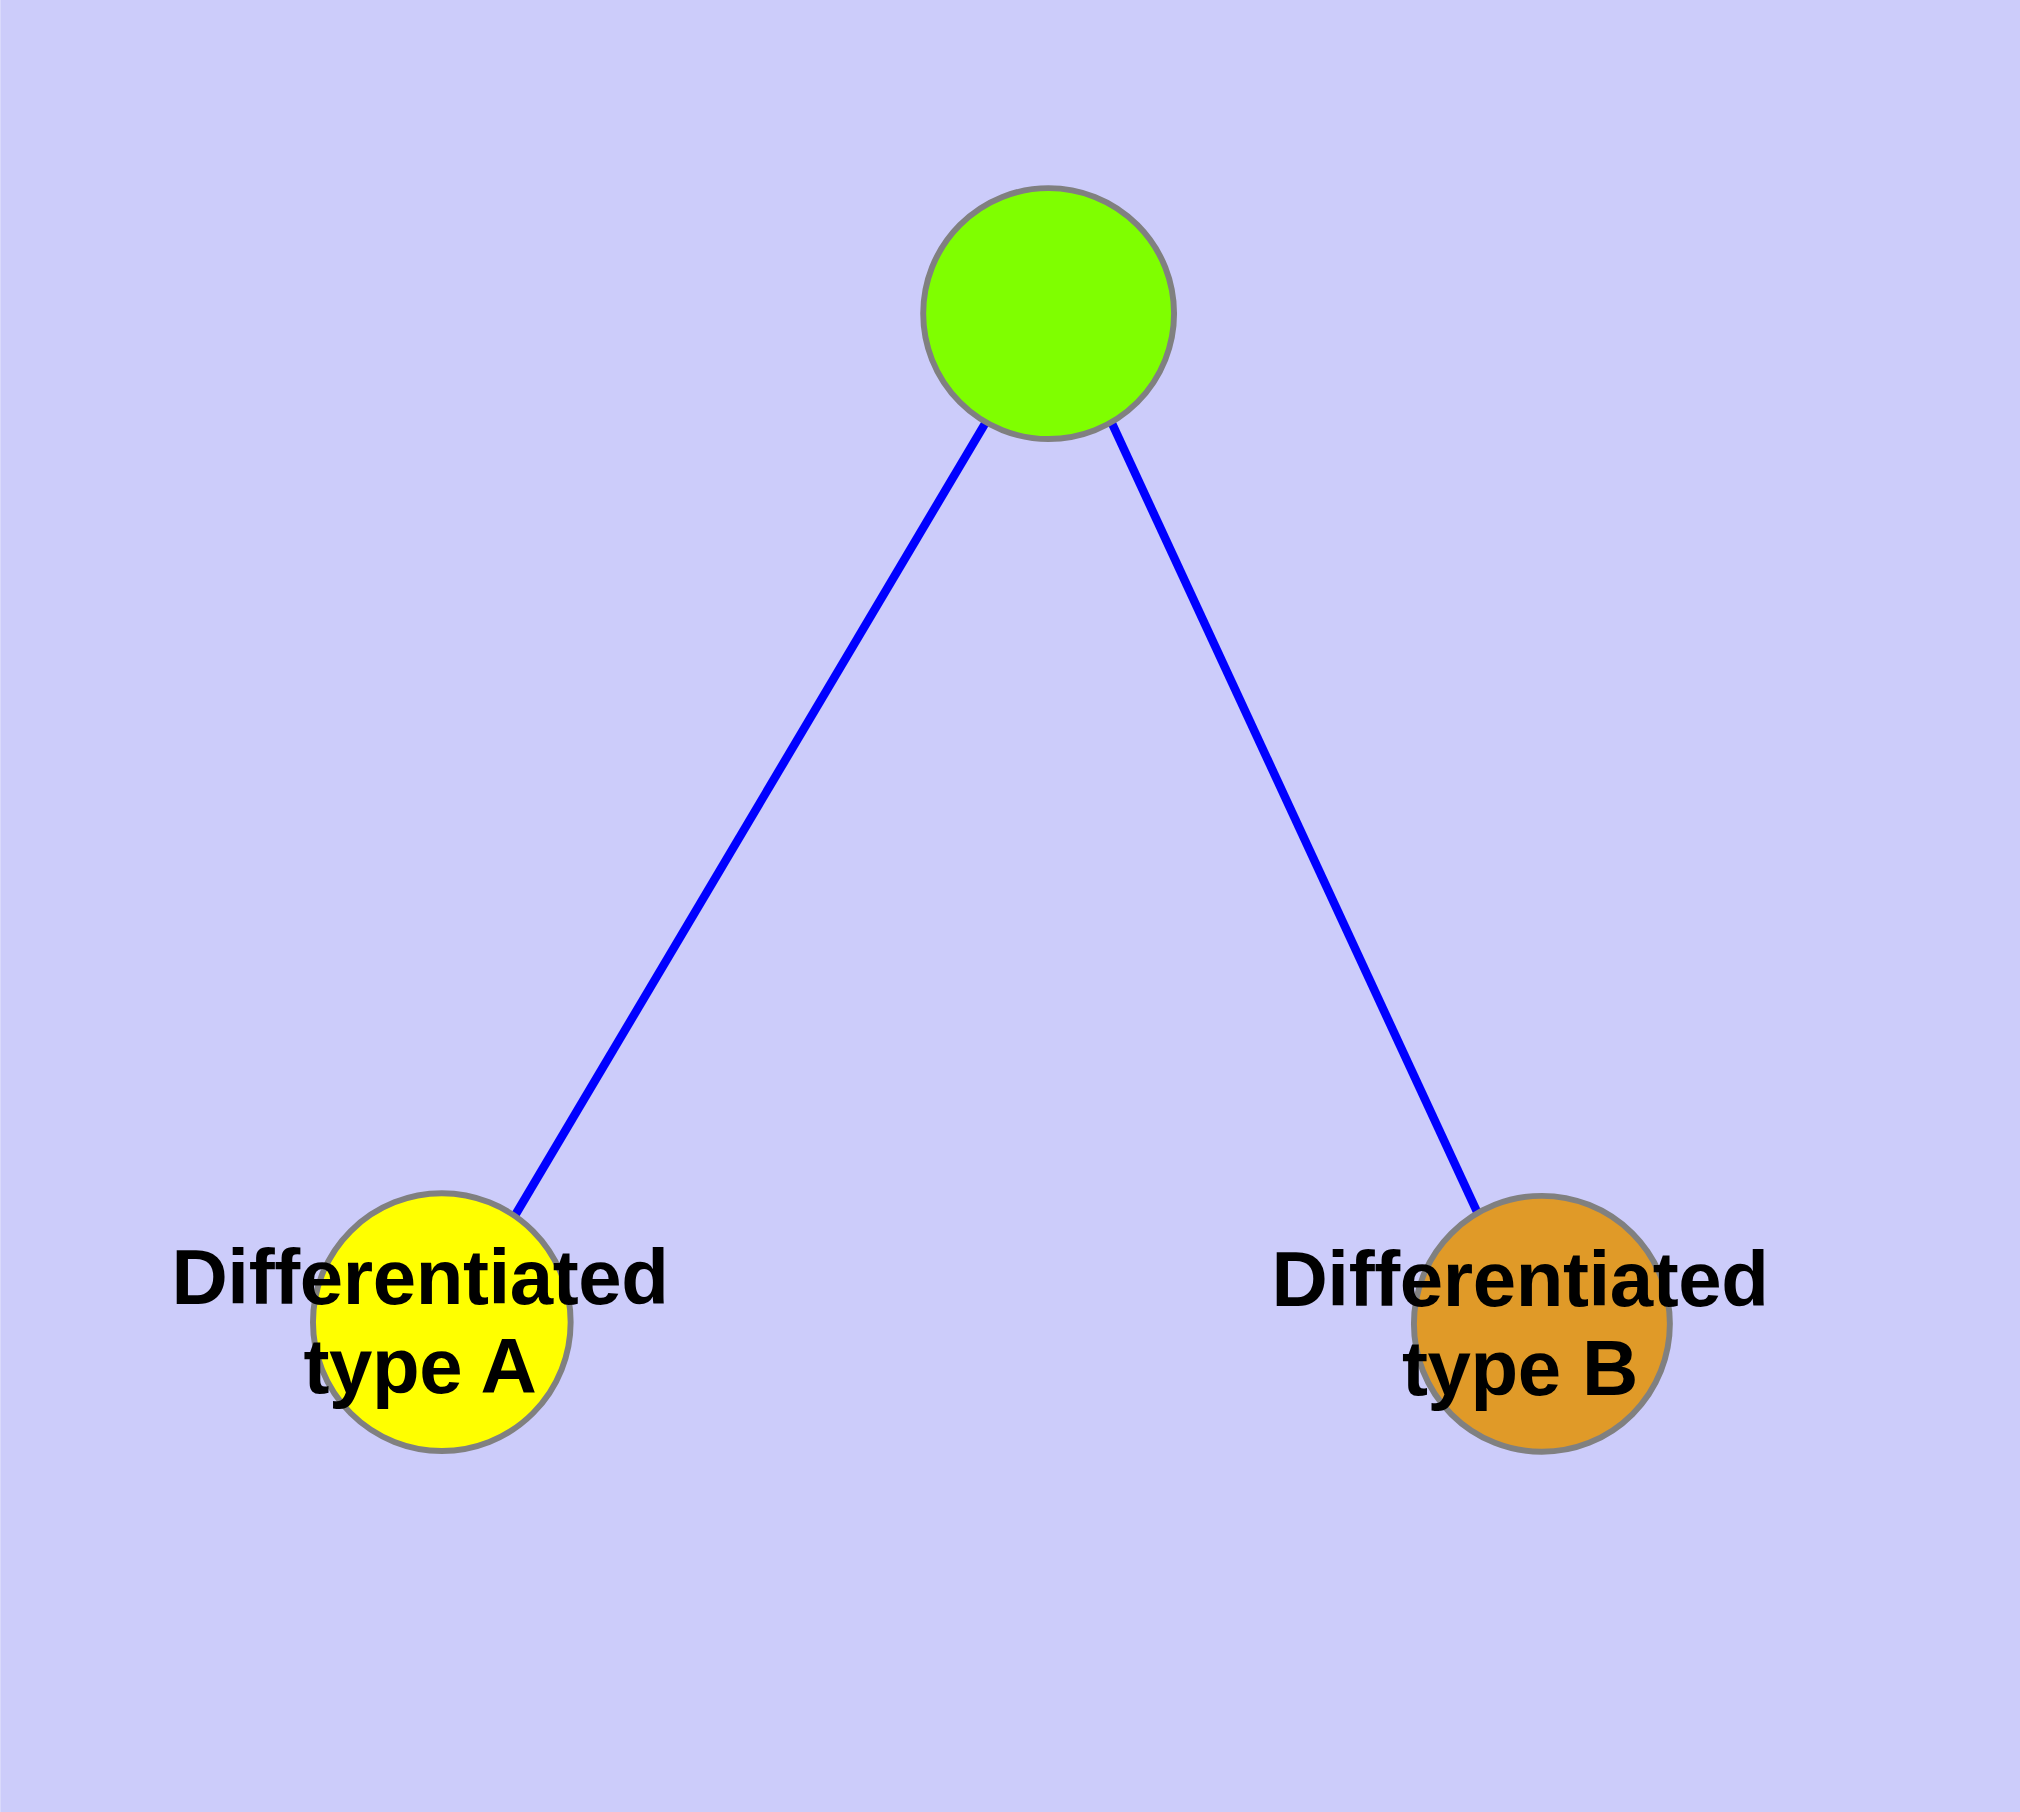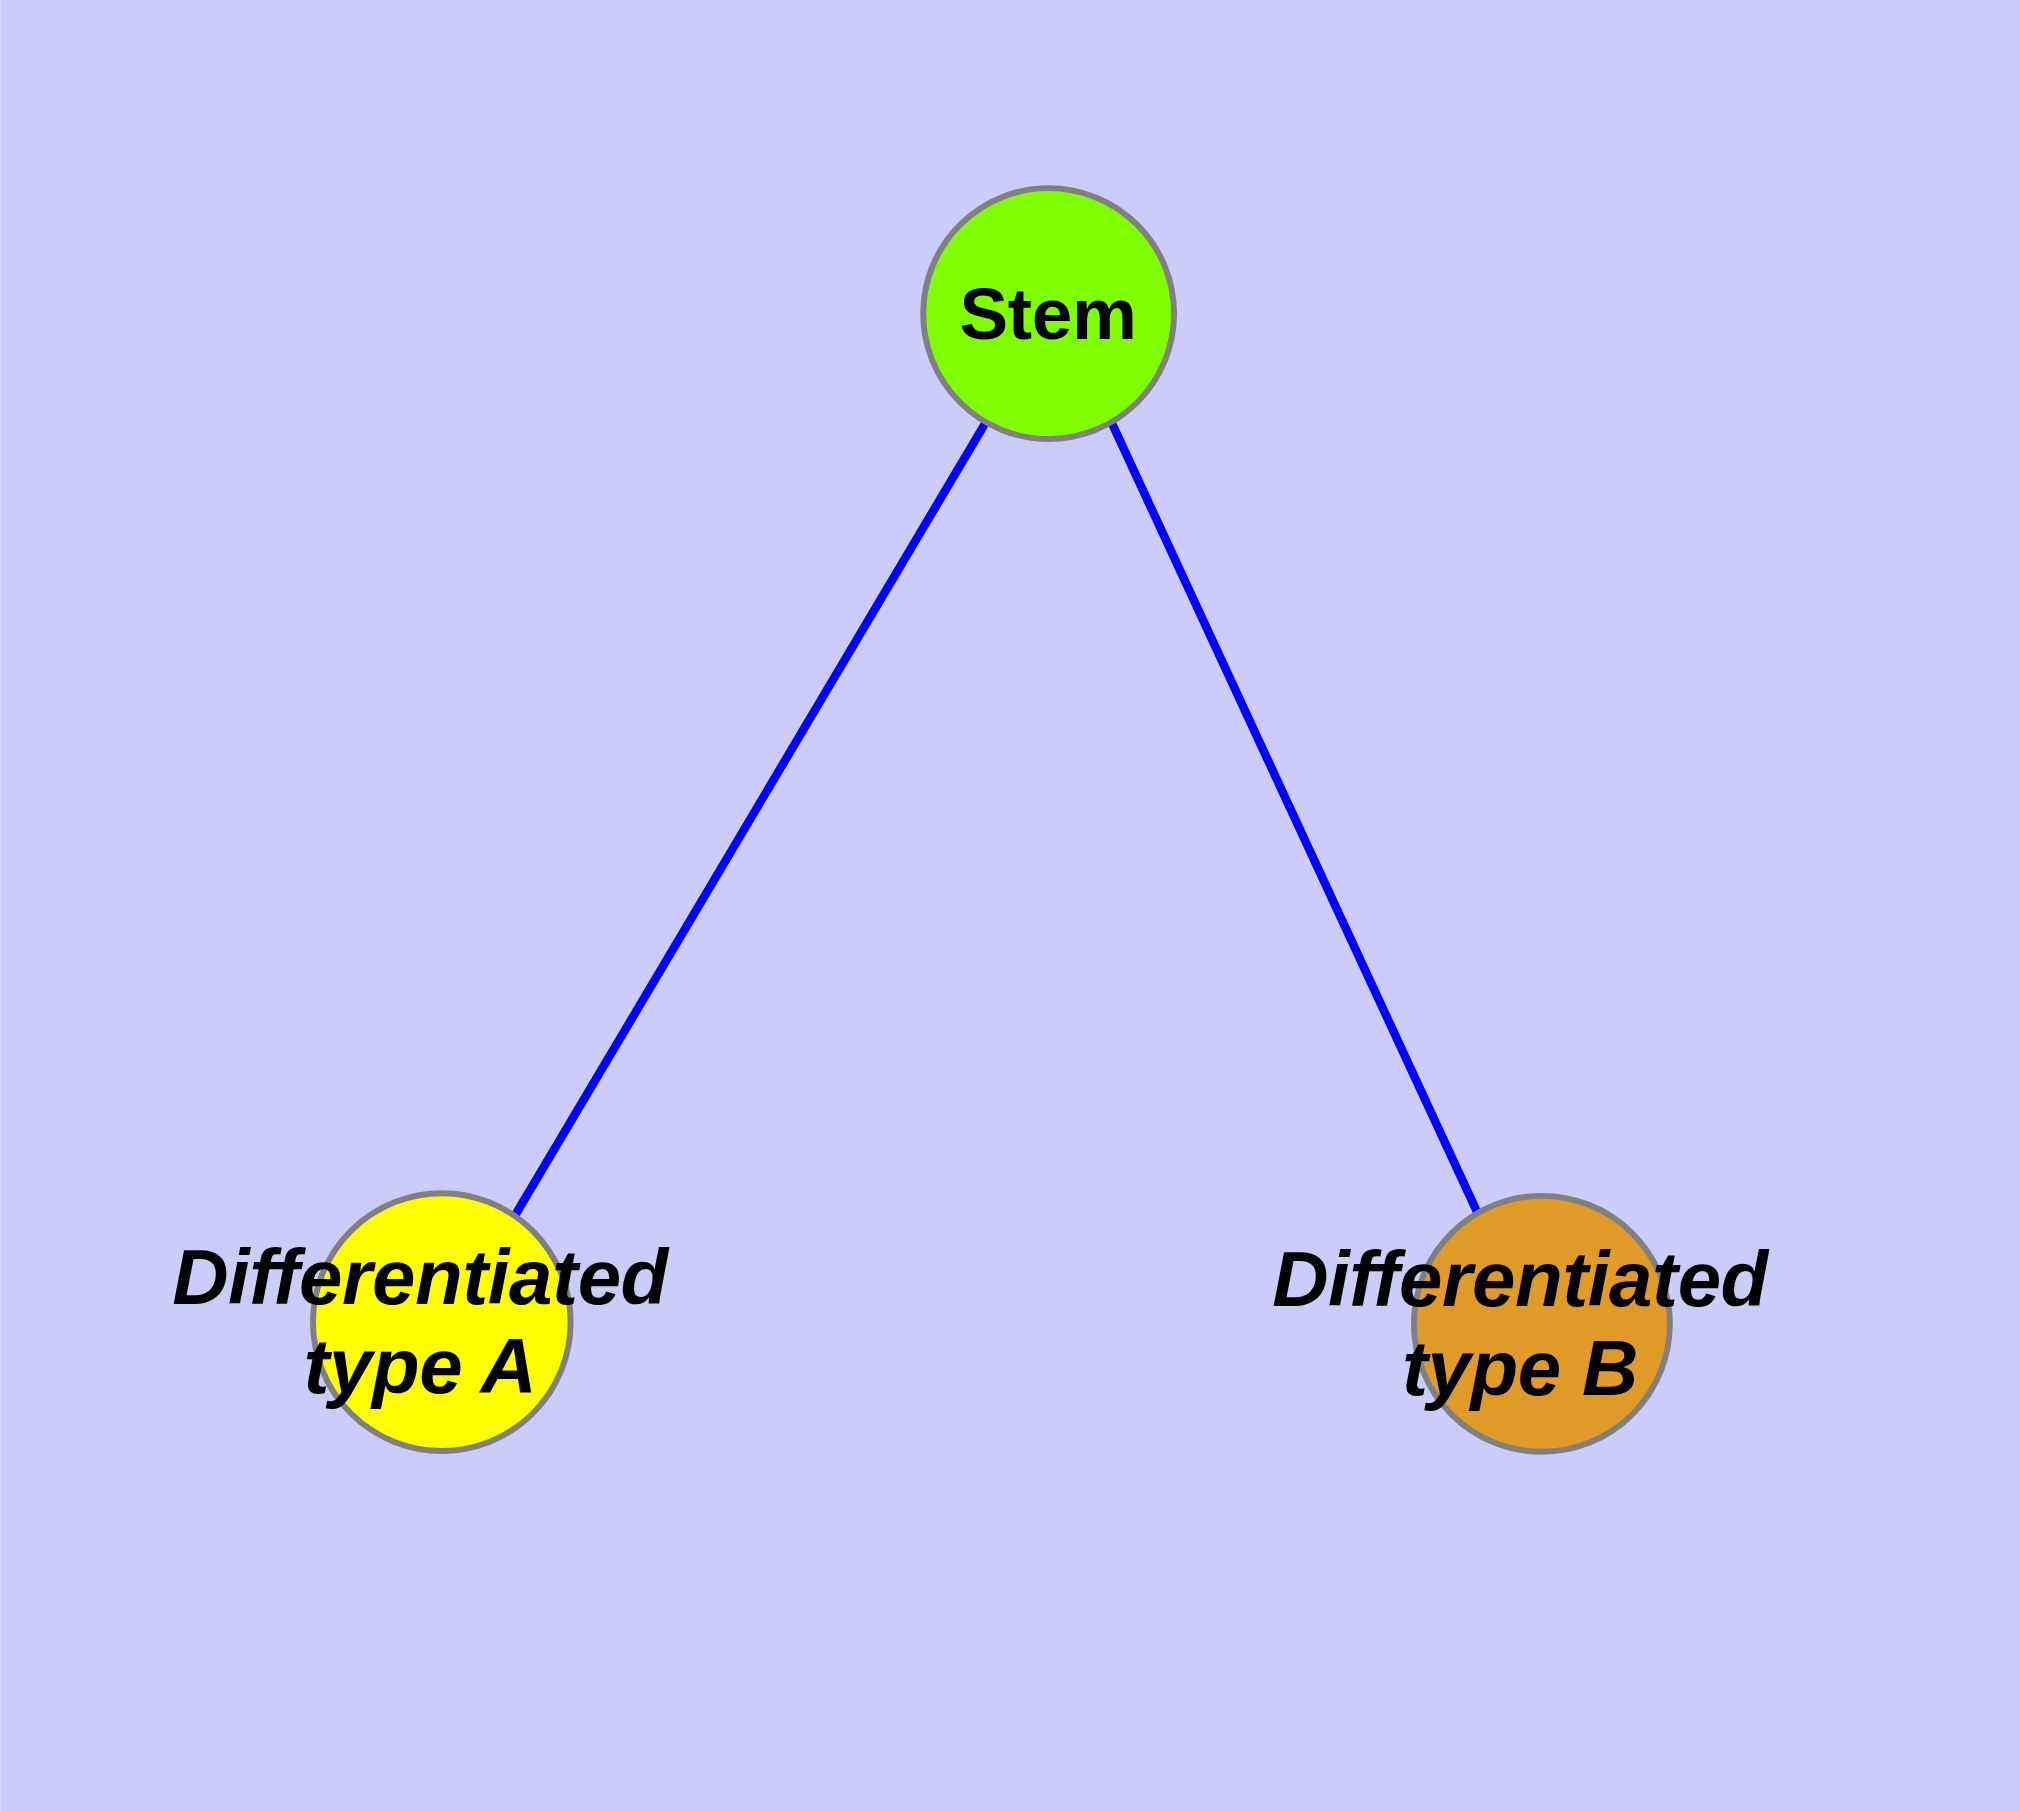--- a/index.html
+++ b/index.html
@@ -33,21 +33,20 @@
     line-height: 1.14;
     letter-spacing: -0.4px;
     pointer-events: none;
     transform: translate(-50%, -50%);
   }
   .node-label.stem {
     font-size: 73px;
   }
   .node-label.leaf {
     font-size: 78px;
-    font-style: italic;
   }
 </style>
 </head>
 <body>
 
 <div id="canvas" style="width: 2021px; height: 1812px;">
 
   <svg id="graph-svg" viewBox="0 0 2384 2138" xmlns="http://www.w3.org/2000/svg" style="width: 2021px; height: 1812px;">
 
     <rect id="bg-rect" x="0" y="0" width="2384" height="2138" fill="#CCCCFA"></rect>
@@ -57,21 +56,20 @@
       <line id="edge-stem-to-b" stroke-linecap="butt" x1="1311" y1="498" x2="1743" y2="1431" stroke="#0000FF" stroke-width="10"></line>
     </g>
 
     <g id="nodes-group">
       <circle id="node-circle-0" cx="1237" cy="370" r="148" fill="#7FFF00" stroke="#808080" stroke-width="7"></circle>
       <circle id="node-circle-1" cx="521" cy="1560" r="152" fill="#FFFF00" stroke="#808080" stroke-width="7"></circle>
       <circle id="node-circle-2" cx="1819" cy="1562" r="151" fill="#E09A28" stroke="#808080" stroke-width="7"></circle>
     </g>
   </svg>
 
-  <div id="label-0" class="node-label stem" style="left: 1048px; top: 314px; font-size: 73px; color: rgb(0, 0, 0);">Stem</div>
 
   <div id="label-1" class="node-label leaf" style="left: 420px; top: 1322px; font-size: 78px; color: rgb(0, 0, 0);">Differentiated
 type A</div>
 
   <div id="label-2" class="node-label leaf" style="left: 1520px; top: 1324px; font-size: 78px; color: rgb(0, 0, 0);">Differentiated
 type B</div>
 
 </div>
 
 

